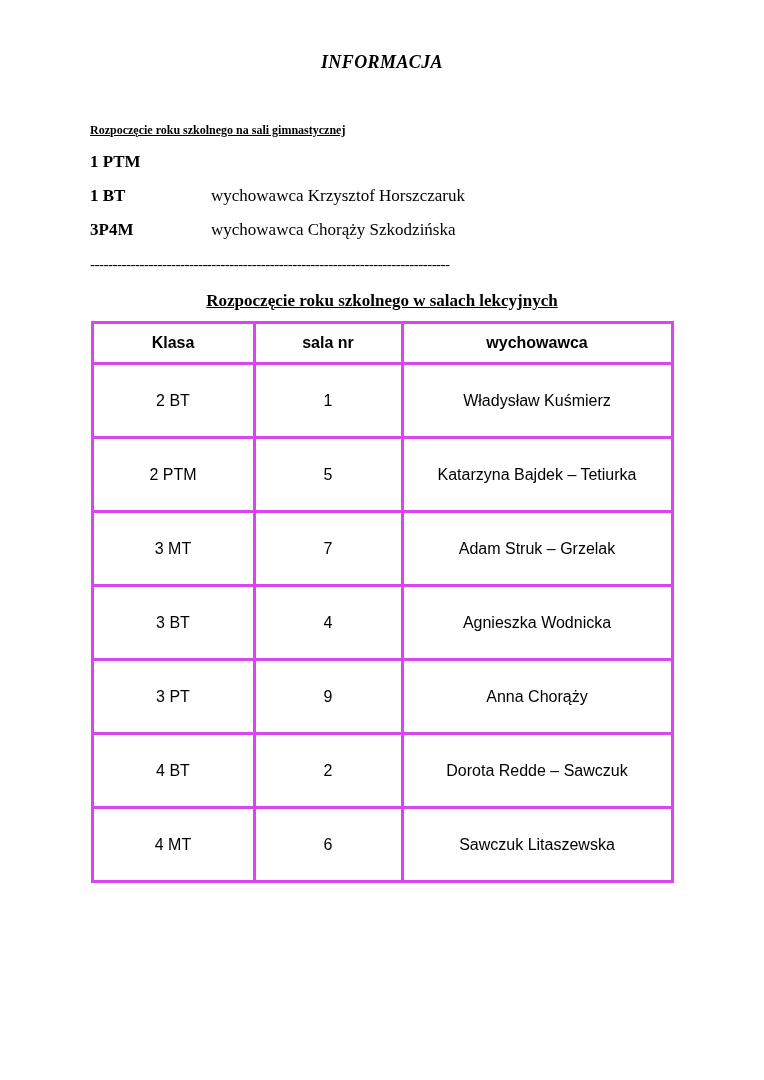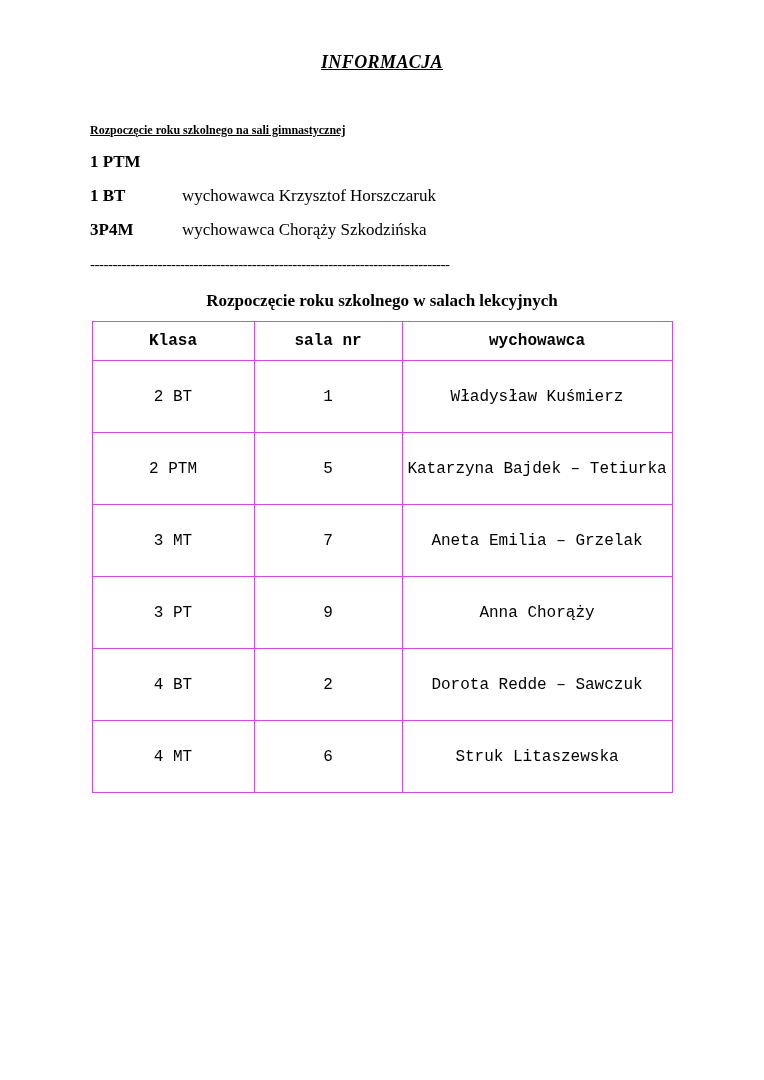--- a/index.html
+++ b/index.html
@@ -23,21 +23,20 @@
     position: relative;
   }
   .doc-title {
     text-align: center;
     font-weight: bold;
     font-style: italic;
     font-size: 18px;
     letter-spacing: 0.4px;
     margin-top: 12px;
     margin-bottom: 0;
-    text-decoration: underline;
   }
   .section-heading {
     font-weight: bold;
     font-size: 12px;
     text-decoration: underline;
     margin-top: 50px;
     margin-left: 30px;
   }
   .classes-label {
     font-size: 17px;
@@ -46,20 +45,21 @@
   }
   .class-list {
     margin-top: 14px;
     margin-left: 30px;
   }
   .class-row {
     display: flex;
     align-items: center;
     margin-bottom: 14px;
     font-size: 17px;
+    gap: 29px;
   }
   .class-code {
     font-weight: bold;
     width: 92px;
     flex: 0 0 92px;
   }
   .class-teacher {
     font-weight: normal;
   }
   .divider {
@@ -70,32 +70,33 @@
     letter-spacing: -0.5px;
     white-space: nowrap;
     overflow: hidden;
   }
   .table-caption {
     text-align: center;
     font-weight: bold;
     font-size: 17px;
     margin-top: 18px;
     margin-bottom: 10px;
+    text-decoration: underline;
   }
   table.rooms {
     border-collapse: collapse;
     width: 580px;
     margin: 0 auto;
     table-layout: fixed;
   }
   table.rooms th, table.rooms td {
-    border: 1px solid #d946ef;
+    border: 3px solid #d946ef;
     text-align: center;
     font-size: 16px;
-    font-family: Liberation Mono, monospace;
+    font-family: Liberation Sans, sans-serif;
   }
   table.rooms th {
     font-weight: bold;
     height: 30px;
     padding: 4px 0;
   }
   table.rooms td {
     height: 71px;
     padding: 0;
     font-weight: normal;
@@ -152,33 +153,38 @@
         <td>Władysław Kuśmierz</td>
       </tr>
       <tr>
         <td>2 PTM</td>
         <td>5</td>
         <td>Katarzyna Bajdek – Tetiurka</td>
       </tr>
       <tr>
         <td>3 MT</td>
         <td>7</td>
-        <td>Aneta Emilia – Grzelak</td>
+        <td>Adam Struk – Grzelak</td>
+      </tr>
+      <tr>
+        <td>3 BT</td>
+        <td>4</td>
+        <td>Agnieszka Wodnicka</td>
       </tr>
       <tr>
         <td>3 PT</td>
         <td>9</td>
         <td>Anna Chorąży</td>
       </tr>
       <tr>
         <td>4 BT</td>
         <td>2</td>
         <td>Dorota Redde – Sawczuk</td>
       </tr>
       <tr>
         <td>4 MT</td>
         <td>6</td>
-        <td>Struk Litaszewska</td>
+        <td>Sawczuk Litaszewska</td>
       </tr>
     </tbody>
   </table>
 
 </div>
 
 </body></html>

